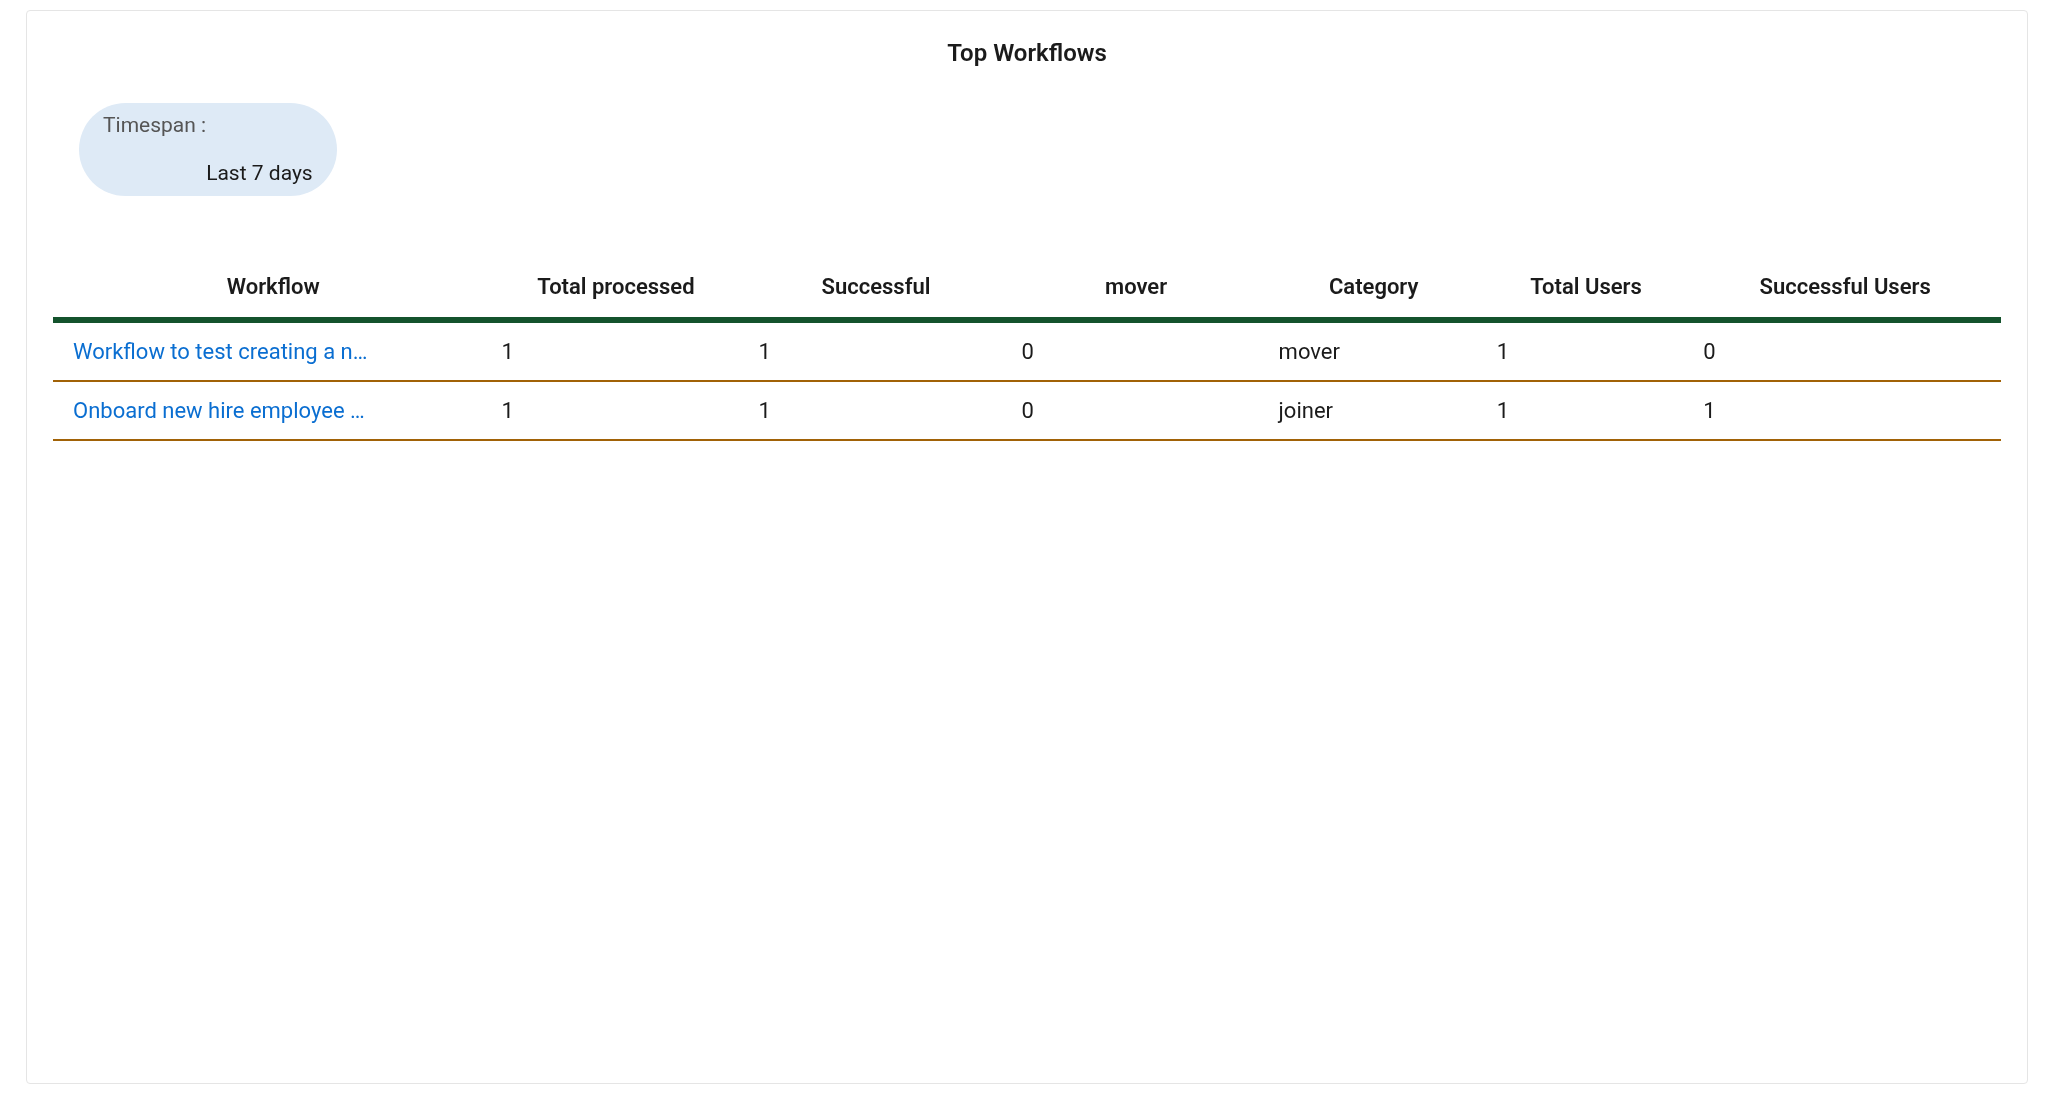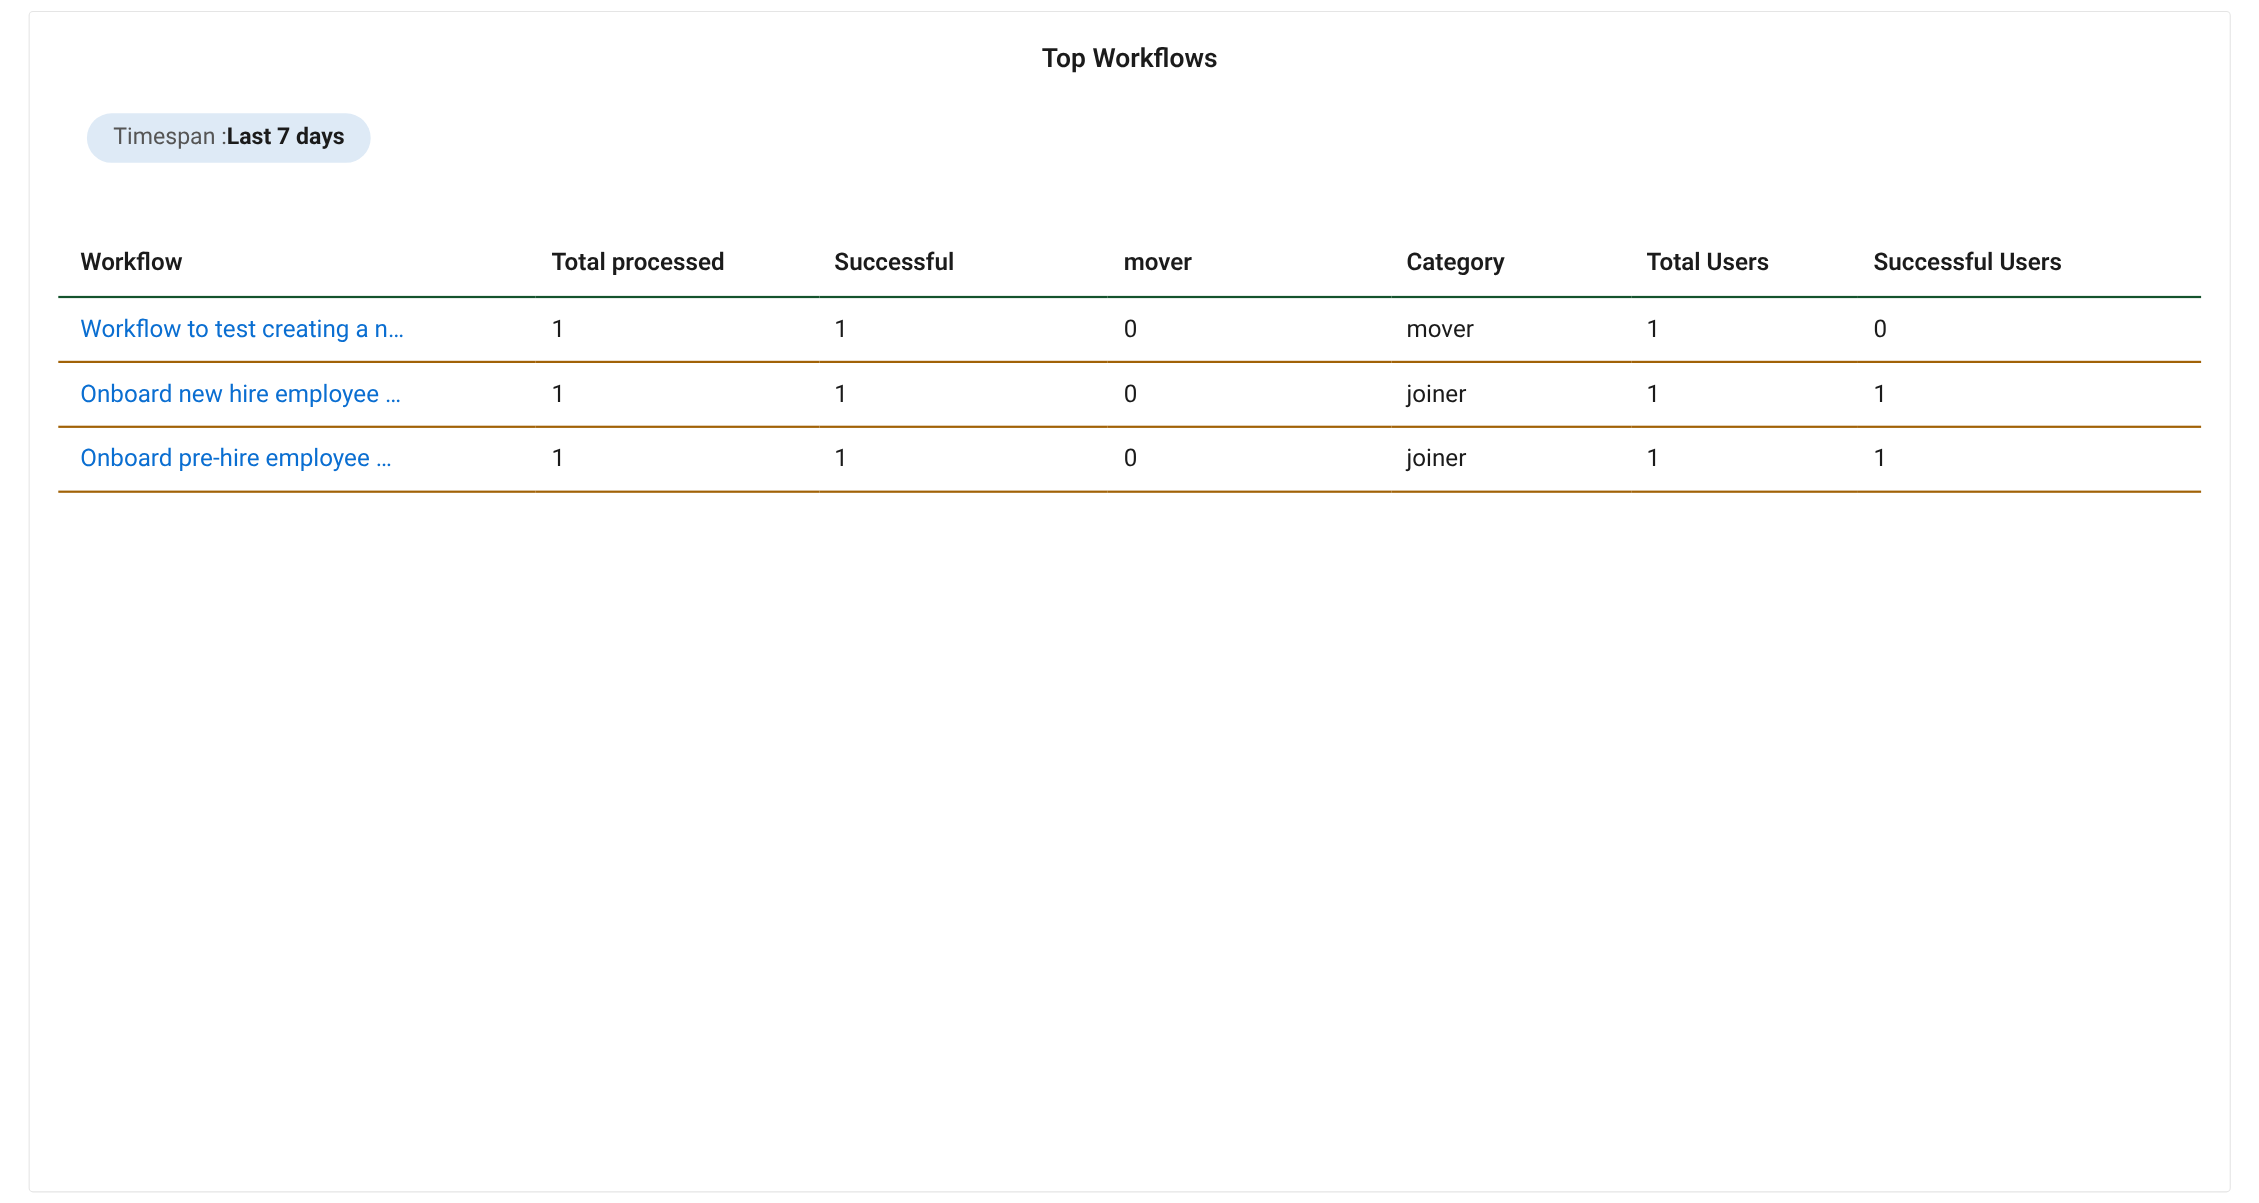--- a/index.html
+++ b/index.html
@@ -48,43 +48,43 @@
     color: #1b1b1b;
     border-radius: 999px;
     padding: 10px 24px;
     font-size: 21px;
     line-height: 1.2;
     cursor: pointer;
     display: inline-flex;
     white-space: nowrap;
   }
   .filter-pill .pill-label { color: #555; }
-  .filter-pill .pill-value { font-weight: 700; color: #1b1b1b; }
+  .filter-pill .pill-value { font-weight: 400; color: #1b1b1b; margin-top: 48px; }
 
   table.data-table {
     width: 100%;
     border-collapse: collapse;
     table-layout: fixed;
   }
 
   table.data-table col.c-workflow      { width: 22.3%; }
   table.data-table col.c-totalproc     { width: 13.2%; }
   table.data-table col.c-success       { width: 13.5%; }
   table.data-table col.c-failed        { width: 13.2%; }
   table.data-table col.c-category      { width: 11.2%; }
   table.data-table col.c-totalusers    { width: 10.6%; }
   table.data-table col.c-succusers     { width: 16.0%; }
 
   table.data-table th {
-    text-align: left;
+    text-align: center;
     font-size: 22px;
     font-weight: 600;
     color: #1b1b1b;
     padding: 14px 14px 18px 14px;
-    border-bottom: 2px solid #14532d;
+    border-bottom: 6px solid #14532d;
   }
   table.data-table td {
     text-align: left;
     font-size: 22px;
     padding: 16px 14px;
     border-bottom: 2px solid #a16207;
     color: #1b1b1b;
     white-space: nowrap;
     overflow: hidden;
     text-overflow: ellipsis;
@@ -151,26 +151,17 @@
           </tr>
           <tr>
             <td class="link"><span class="wf-link">Onboard new hire employee …</span></td>
             <td>1</td>
             <td>1</td>
             <td>0</td>
             <td>joiner</td>
             <td>1</td>
             <td>1</td>
           </tr>
-          <tr>
-            <td class="link"><span class="wf-link">Onboard pre-hire employee …</span></td>
-            <td>1</td>
-            <td>1</td>
-            <td>0</td>
-            <td>joiner</td>
-            <td>1</td>
-            <td>1</td>
-          </tr>
         </tbody>
     </table>
 
   </div>
 </div>
 
 </body></html>

